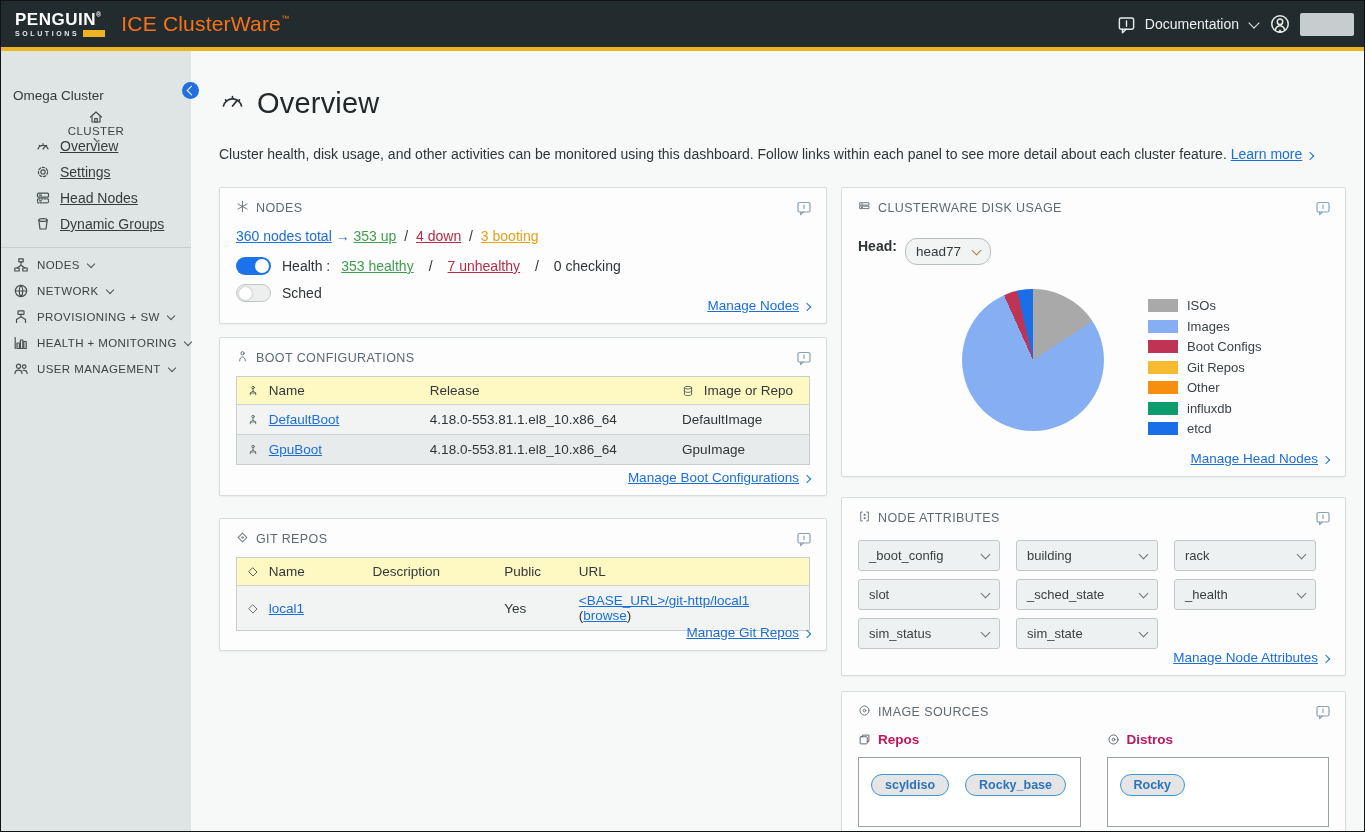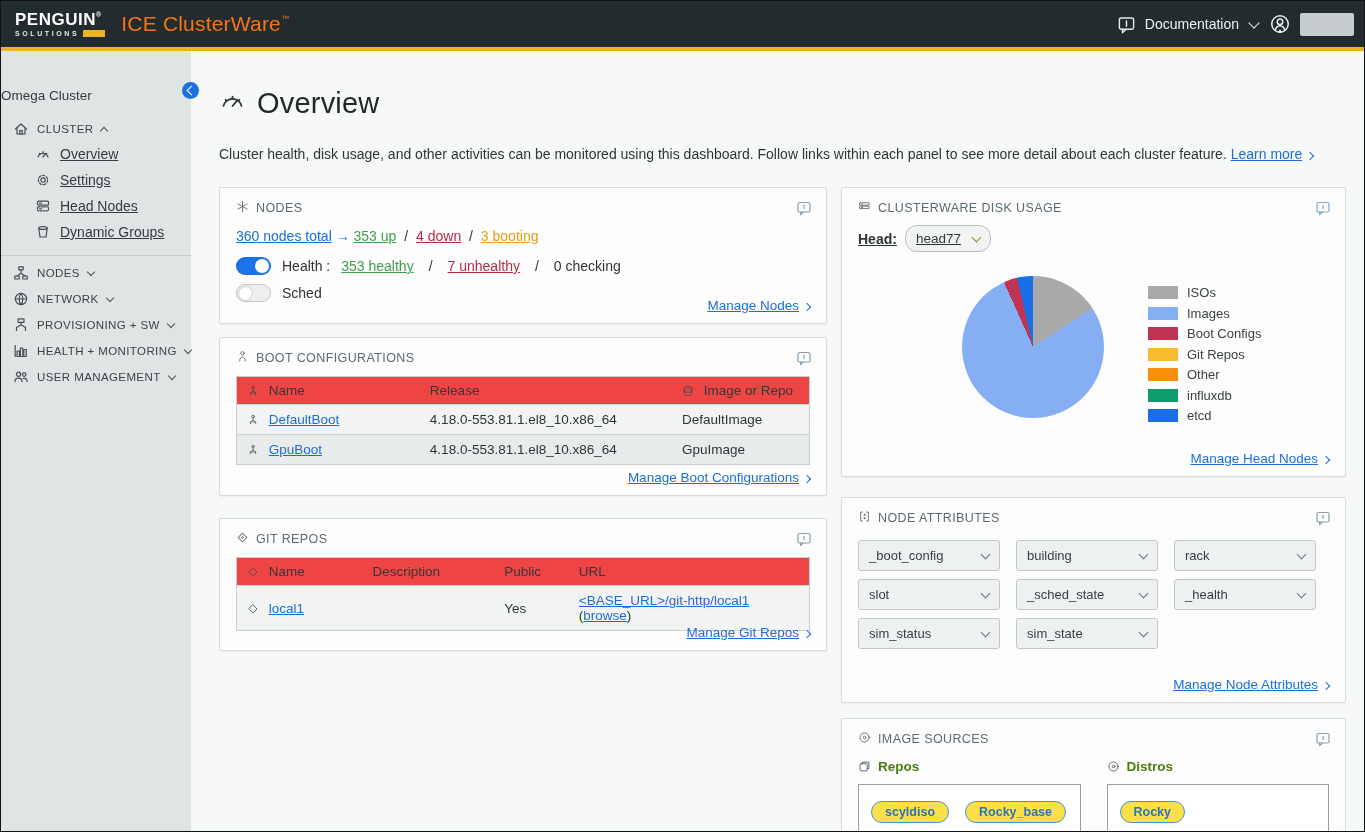--- a/index.html
+++ b/index.html
@@ -25,28 +25,28 @@
   .chev-down-w { width:8px; height:8px; border-right:1.8px solid #e7e9e9; border-bottom:1.8px solid #e7e9e9;
                  transform:rotate(45deg); margin:-3px 2px 0 2px; }
   .redacted { width:54px; height:23px; background:#c7cccf; border-radius:2px; }
   .gold-bar { height:4px; background:#eeb320; flex:none; }
 
   
   .body-row { flex:1; display:flex; min-height:0; }
 
   
   .sidebar { width:190px; flex:none; background:#dfe5e4; position:relative; padding-top:30px; }
-  .cluster-name-row { display:flex; align-items:center; padding:0 10px 0 0; height:28px; }
+  .cluster-name-row { display:flex; align-items:center; padding:0 10px 0 12px; height:28px; }
   .cluster-name { font-size:13.5px; color:#343b3d; }
   .collapse-btn { position:absolute; right:-8px; top:31px; width:17px; height:17px; border-radius:50%;
                   background:#1f6fe0; border:none; cursor:pointer; z-index:5; }
   .collapse-btn::after { content:""; position:absolute; left:6px; top:5px; width:6px; height:6px;
                   border-left:1.8px solid #fff; border-bottom:1.8px solid #fff; transform:rotate(45deg); }
-  .nav-group-header { display:flex; align-items:center; gap:8px; height:24px; padding:0 12px;
-                  margin-top:8px; font-size:11.5px; letter-spacing:.4px; color:#3c4345; }
+  .nav-group-header { display:flex; align-items:center; height:24px; padding:0 12px;
+                  font-size:11.5px; letter-spacing:.4px; color:#3c4345;flex-direction:column; }
   .side-item { display:flex; align-items:center; gap:9px; height:26px; padding-left:34px; }
   .side-link { font-size:14px; color:#353c3e; text-decoration:underline; }
   .side-divider { height:1px; background:#c7cecd; margin:10px 0 4px; }
   .side-section { display:flex; align-items:center; gap:8px; height:26px; padding-left:12px;
                   font-size:11.5px; letter-spacing:.4px; color:#3c4345; }
   .chev-dn-s { width:6px; height:6px; border-right:1.4px solid #4a5254; border-bottom:1.4px solid #4a5254;
                transform:rotate(45deg); margin-top:-3px; }
   .chev-up-s { width:6px; height:6px; border-right:1.4px solid #4a5254; border-bottom:1.4px solid #4a5254;
                transform:rotate(-135deg); margin-top:3px; }
   .sicon { flex:none; display:inline-flex; }
@@ -95,59 +95,59 @@
                       border-radius:50%; background:#fff; }
   .toggle.off { background:#edefef; border:1px solid #c2c8c8; }
   .toggle.off::after { content:""; position:absolute; left:2px; top:1.5px; width:13px; height:13px;
                       border-radius:50%; background:#fff; box-shadow:0 0 2px rgba(0,0,0,.35); }
 
   
   .panel-boot { height:159px; margin-bottom:22px; }
   .panel-git  { height:133px; }
   table { width:100%; border-collapse:collapse; margin-top:10px; font-size:13.5px;
           border:1px solid #c8cece; }
-  th { background:#ef4444; font-weight:500; text-align:left; padding:6px 10px; color:#33383a; }
+  th { background:#fef9c3; font-weight:500; text-align:left; padding:6px 10px; color:#33383a; }
   td { padding:7px 10px; border-top:1px solid #cdd3d3; color:#2f3537; }
   tr.row-a td { background:#f2f4f4; }
   tr.row-b td { background:#e8ebeb; }
   .cell-ic { display:inline-flex; margin-right:6px; vertical-align:-2px; }
   .cell-ic svg { stroke:#555d5f; fill:none; stroke-width:1.1; stroke-linecap:round; }
   th .cell-ic svg { stroke:#454c4e; }
 
   
   .panel-disk { height:290px; margin-bottom:20px; }
-  .head-row { margin-top:9px; display:flex; align-items:center; font-size:14px; color:#2e3436; font-weight:600;text-decoration:underline; }
+  .head-row { margin-top:22px; display:flex; align-items:flex-start; font-size:14px; color:#2e3436; font-weight:600; }
   .head-select { display:inline-flex; align-items:center; gap:12px; padding:5px 10px; margin-left:8px;
                  border:1px solid #b7bdbd; background:#f2f4f4; border-radius:12px; font-size:13.5px;
                  color:#33393b; font-weight:400; cursor:pointer; }
   .chev-dn-tan { width:7px; height:7px; border-right:1.6px solid #a5803f; border-bottom:1.6px solid #a5803f;
                  transform:rotate(45deg); margin-top:-3px; }
   .pie-row { display:flex; margin-top:24px; padding-left:104px; gap:44px; align-items:flex-start; }
   .pie { width:142px; height:142px; border-radius:50%; background:#85aff2; flex:none; }
   .legend { display:flex; flex-direction:column; gap:5.5px; padding-top:9px; }
   .legend-item { display:flex; align-items:center; gap:9px; font-size:13px; color:#3b4245; }
   .legend-swatch { width:30px; height:13px; display:inline-block; flex:none; }
 
   
-  .panel-attr { height:206px; margin-bottom:15px; }
+  .panel-attr { height:179px; margin-bottom:15px; }
   .attr-grid { display:grid; grid-template-columns:repeat(3,142px); gap:8px 16px; margin-top:14px; }
   .attr-select { display:flex; justify-content:space-between; align-items:center; padding:7px 10px;
                  border:1px solid #c1c7c7; background:#eef1f1; border-radius:3px; font-size:13px;
                  color:#383f41; cursor:pointer; height:31px; }
   .chev-dn-g { width:7px; height:7px; border-right:1.5px solid #6b7477; border-bottom:1.5px solid #6b7477;
                transform:rotate(45deg); margin-top:-3px; flex:none; }
 
   
   .panel-img { height:160px; }
   .img-grid { display:grid; grid-template-columns:1fr 1fr; gap:26px; margin-top:12px; }
-  .img-sub { display:flex; align-items:center; gap:7px; font-size:13.5px; color:#4d7c0f; font-weight:600;text-align:right; }
+  .img-sub { display:flex; align-items:center; gap:7px; font-size:13.5px; color:#be185d; font-weight:600;text-align:right; }
   .img-sub svg { stroke:#5d686d; fill:none; stroke-width:1.2; stroke-linecap:round; }
   .img-box { border:1px solid #99a2a2; background:#fff; height:70px; margin-top:10px;
              padding:16px 12px 0; display:flex; gap:16px; align-items:flex-start; }
-  .pill { border:1.6px solid #3e96d8; background:#fde047; color:#2b74ba; border-radius:13px;
+  .pill { border:1.6px solid #3e96d8; background:#e5e5e5; color:#2b74ba; border-radius:13px;
           padding:3px 13px; font-size:12.5px; font-weight:600; cursor:pointer; white-space:nowrap; }
 </style>
 </head>
 <body>
 
 <div class="app">
 
   <header class="topbar">
     <div class="brand">
       <div class="penguin">

